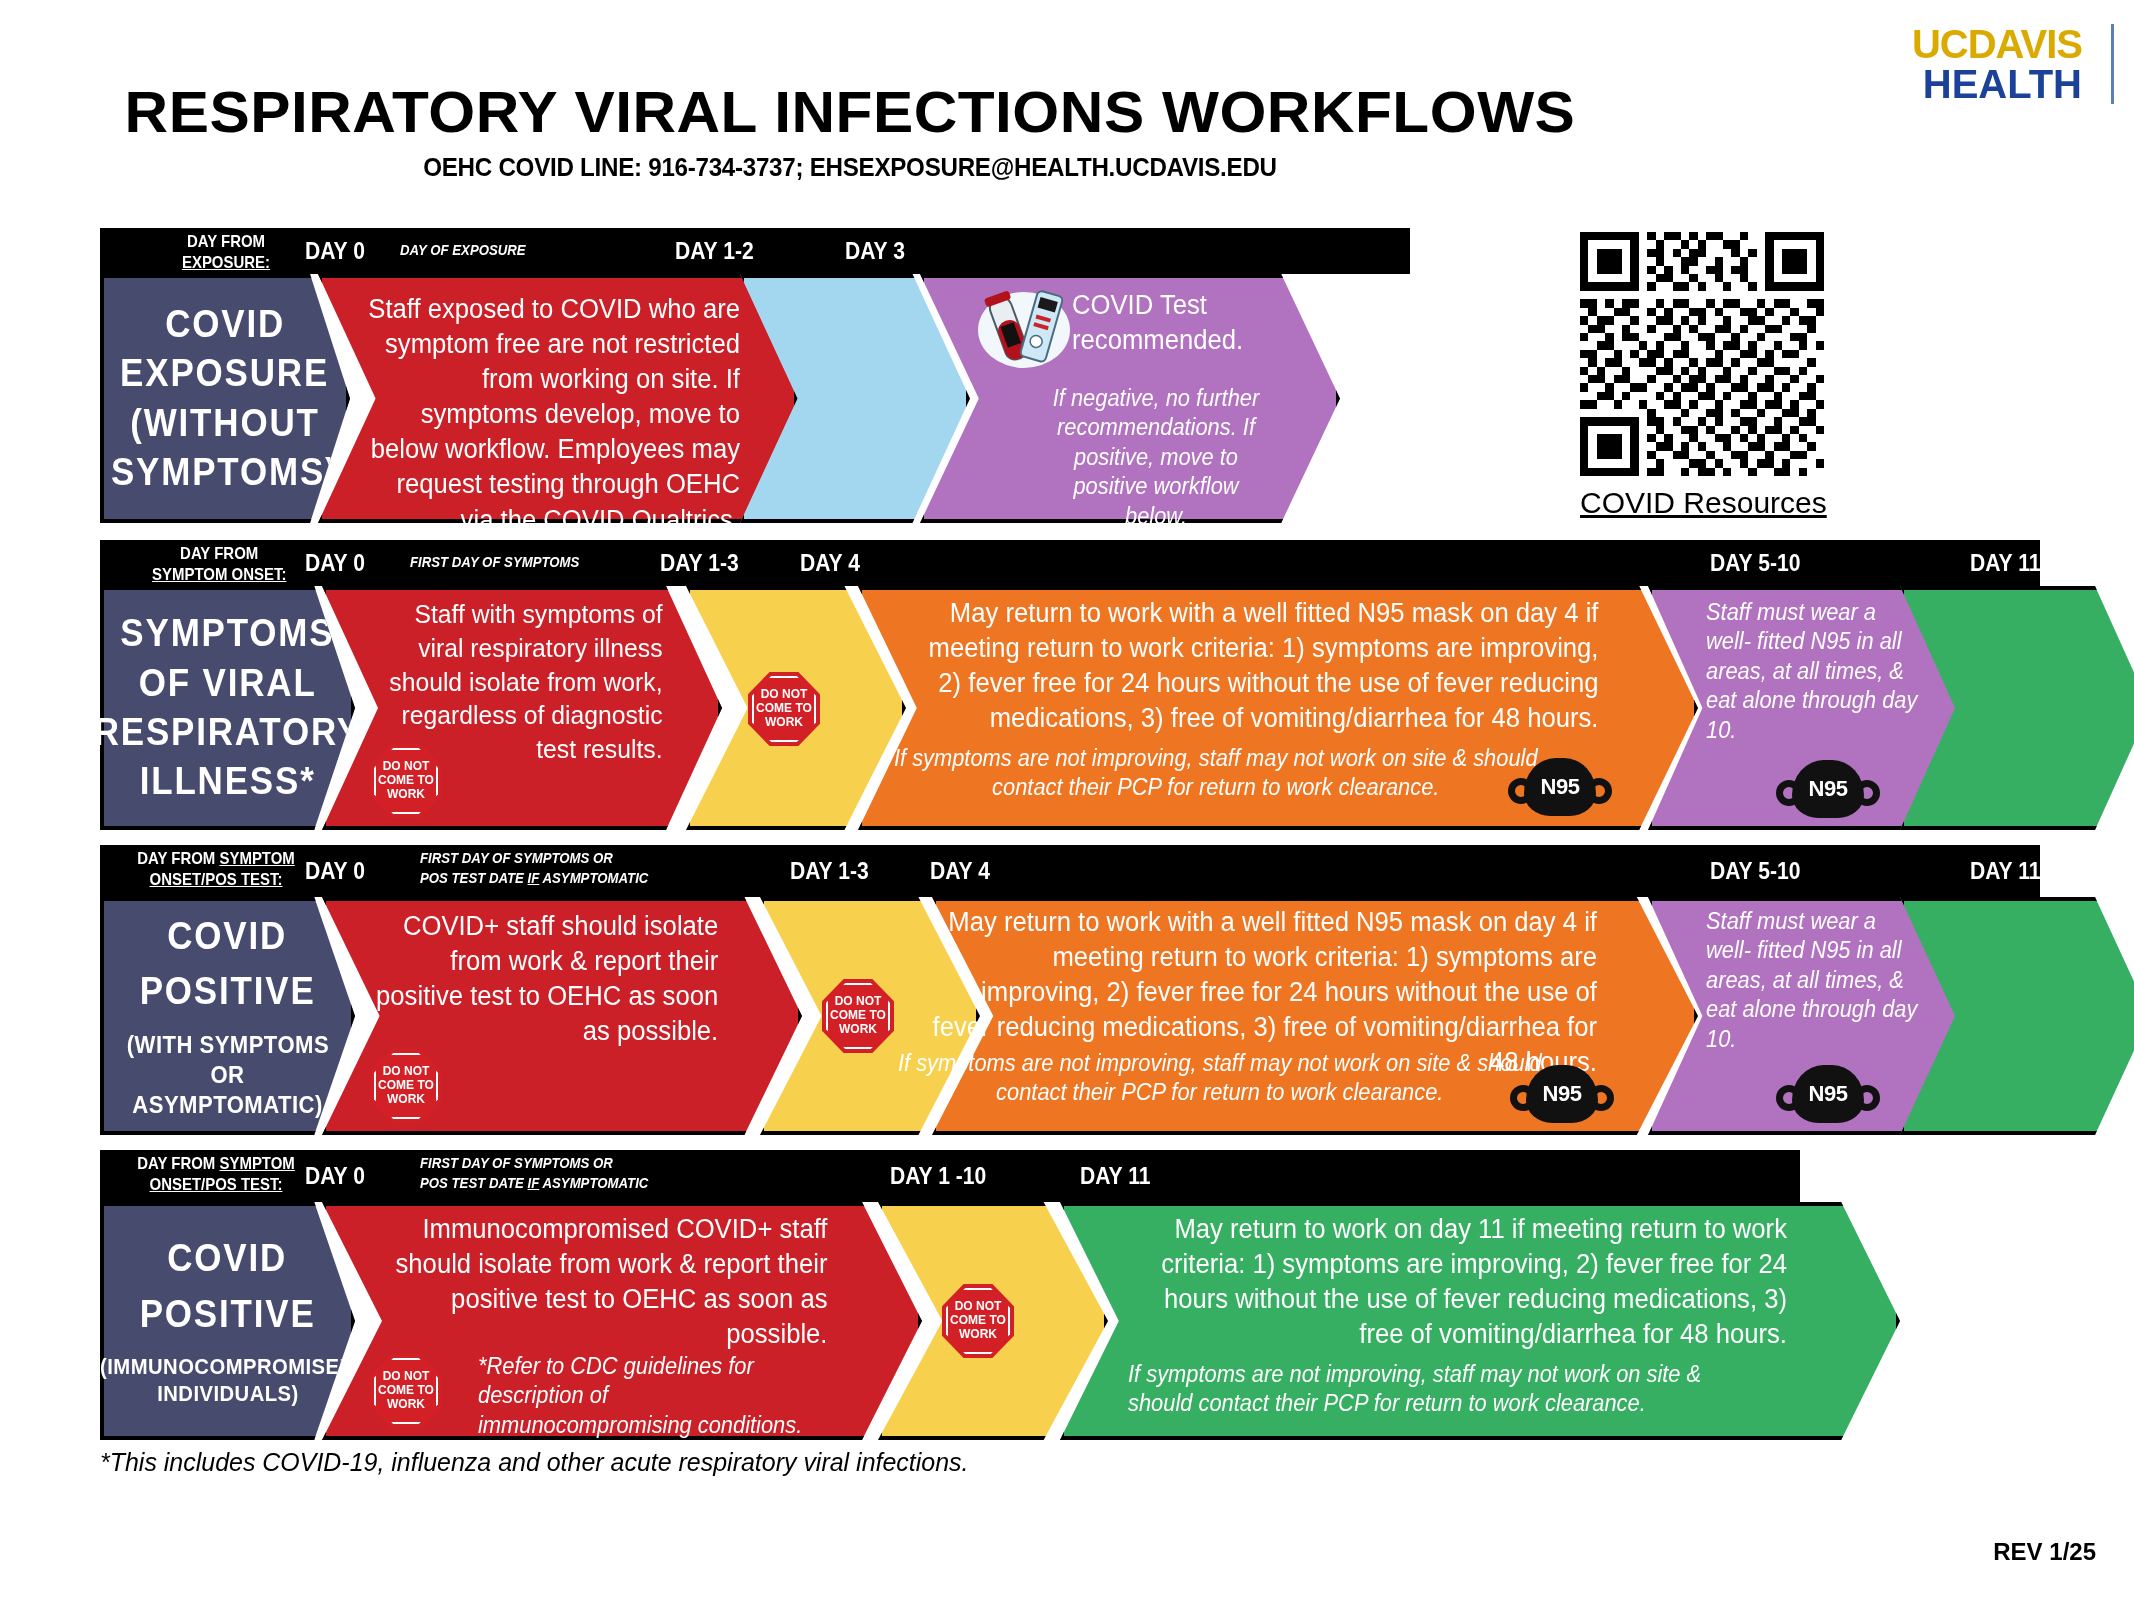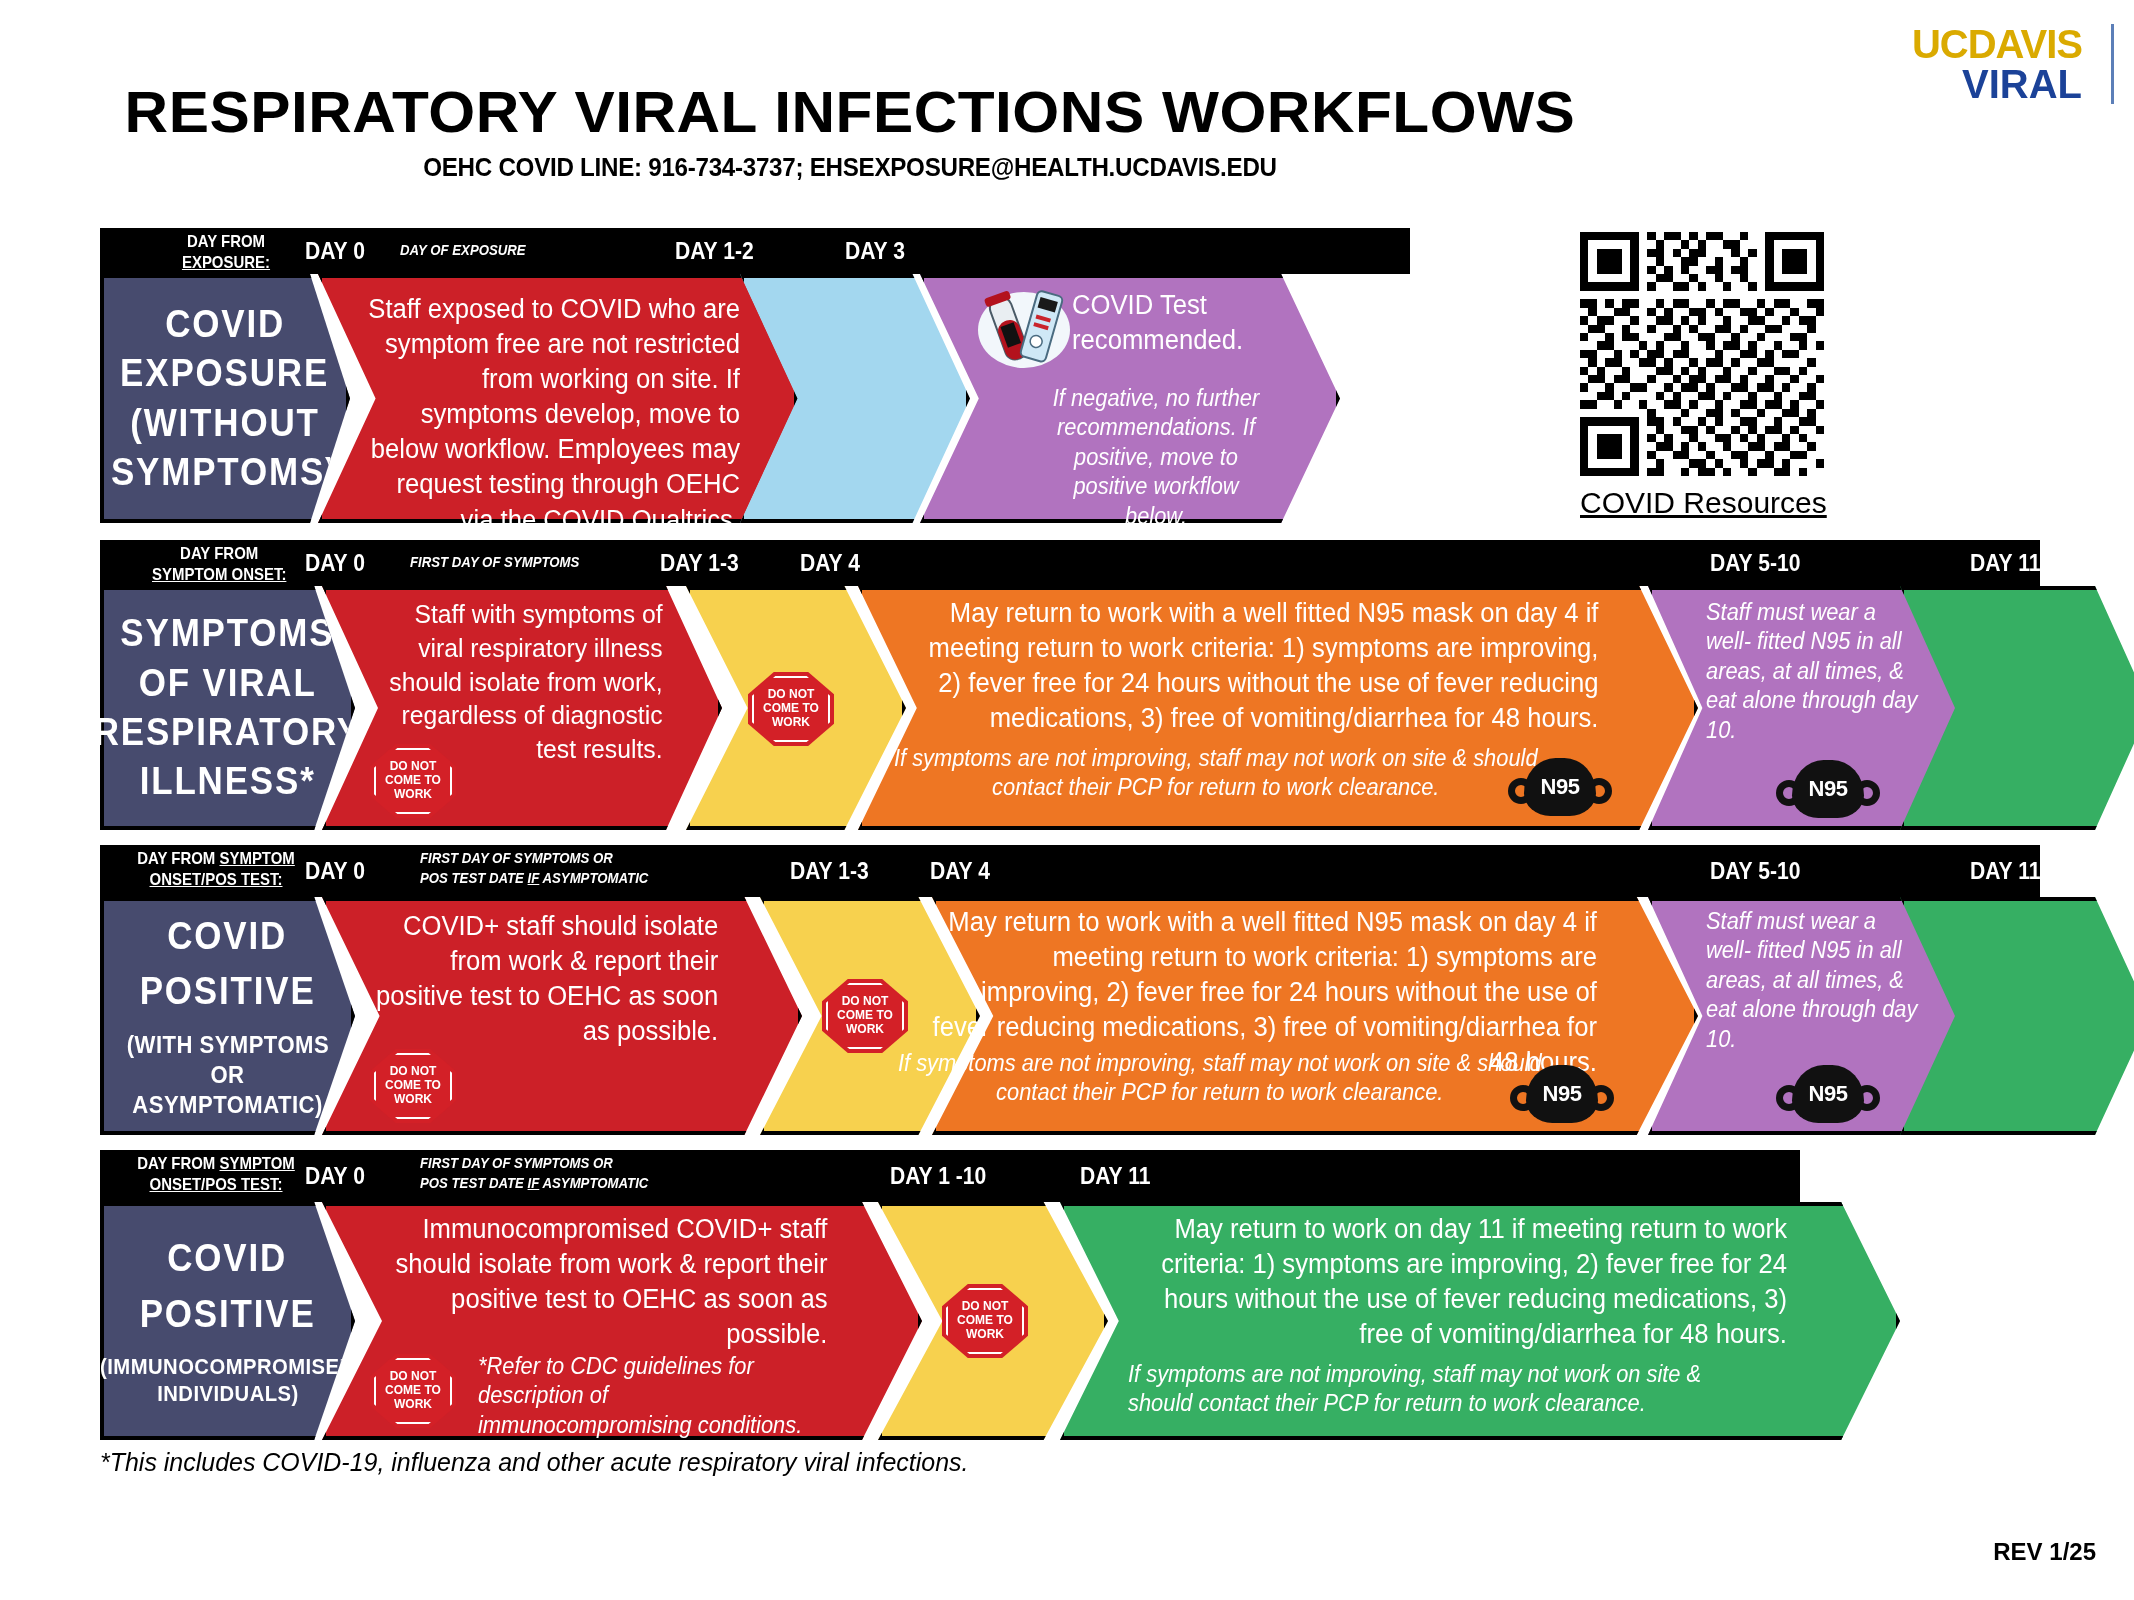--- a/index.html
+++ b/index.html
@@ -83,21 +83,21 @@
     font-size: 27px; line-height: 1.30; transform: scaleX(0.95);
     transform-origin: left top;
   }
   .seg-text.ital { font-style: italic; font-size: 23px; line-height: 1.28; }
   .ta-r { text-align: right; }
   .ta-c { text-align: center; }
   .ta-l { text-align: left; }
 
   
   .stop {
-    position: absolute; width: 86px; height: 74px;
+    position: absolute; width: 72px; height: 74px;
     background: #D32027; color: #fff;
     clip-path: polygon(30% 0,70% 0,100% 30%,100% 70%,70% 100%,30% 100%,0 70%,0 30%);
     display: flex; flex-direction: column; align-items: center; justify-content: center;
     font-family: "Liberation Sans Narrow","Liberation Sans",sans-serif;
     font-weight: bold; font-size: 12px; line-height: 1.15; text-align: center;
     border: 0;
   }
   .stop::before {
     content: ""; position: absolute; inset: 4px;
     border: 2px solid #fff;
@@ -151,21 +151,21 @@
 <body>
 
 <div class="page">
 
   <div class="title">RESPIRATORY VIRAL INFECTIONS WORKFLOWS</div>
   <div class="subtitle">OEHC COVID LINE: 916-734-3737; EHSEXPOSURE@HEALTH.UCDAVIS.EDU</div>
 
   <div class="logo">
     <div class="logo-left">
       <div class="l-uc"><span class="uc">UC</span><span class="davis">DAVIS</span></div>
-      <div class="l-health">VIRAL</div>
+      <div class="l-health">HEALTH</div>
     </div>
     <div class="logo-div"></div>
   </div>
 
   <div class="qr-wrap" style="left:1580px; top:232px;">
     <svg class="qr" viewBox="0 0 29 29" shape-rendering="crispEdges">
       <rect width="29" height="29" fill="#fff"></rect>
       <g fill="#000">
         <rect x="0" y="0" width="7" height="1"></rect>
           <rect x="0" y="6" width="7" height="1"></rect>

